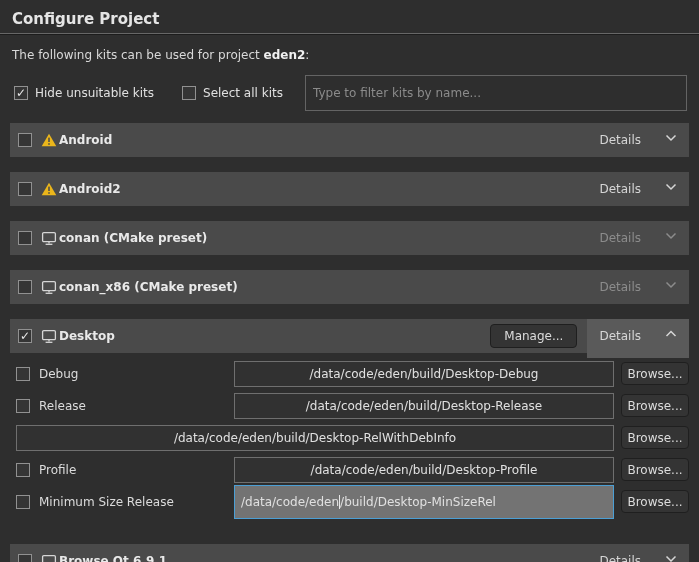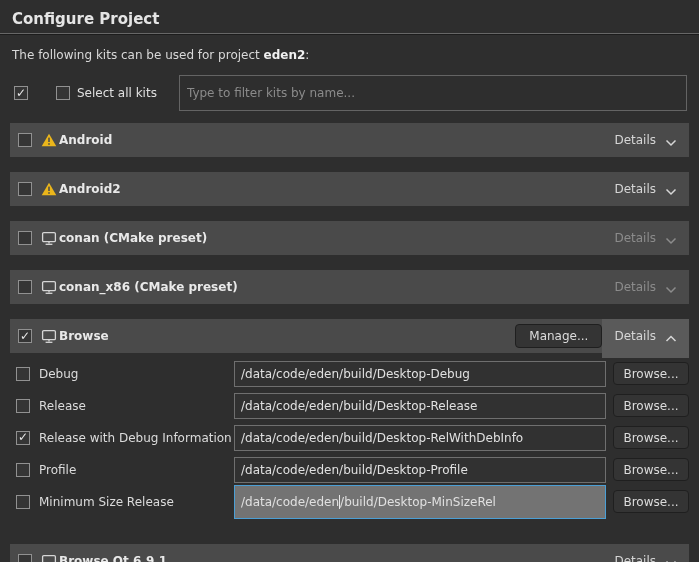--- a/index.html
+++ b/index.html
@@ -35,70 +35,71 @@
 
   .kit-list { margin-top:12px; }
   .kit-row {
     margin:15px 10px 0; height:34px; background:#4a4a4a;
     display:flex; align-items:center; padding:0 12px 0 8px;
   }
   .kit-row.first { margin-top:12px; }
   .kit-icon { display:inline-flex; margin-left:9px; }
   .kit-name { margin-left:2px; font-weight:bold; color:#e9e9e9; }
   .spacer { flex:1; }
-  .details-toggle { display:flex; align-items:flex-end; gap:9px; color:#d6d6d6; cursor:default; }
+  .details-toggle { display:flex; align-items:flex-start; gap:24px; color:#d6d6d6; cursor:default; }
   .details-toggle.dim { color:#8c8c8c; }
   .chev { display:inline-flex; margin-top:1px; }
 
   .btn {
     background:#343434; border:1px solid #1f1f1f; border-radius:4px;
     color:#dcdcdc; font-family:inherit; font-size:12px;
     height:24px; padding:0 13px;
     display:inline-flex; align-items:center; justify-content:center;
   }
-  .manage-btn { }
+  .manage-btn { margin-right:10px; }
 
   .details-zone {
     position:relative; align-self:stretch; margin-right:-12px;
     padding:0 12px; display:flex; align-items:center; background:#5a5a5a;
   }
   .details-zone::after {
     content:""; position:absolute; left:0; right:0; top:100%; height:5px; background:#5a5a5a;
   }
 
   .build-configs { margin:0 10px; padding:9px 0 2px; }
   .cfg-row { display:flex; align-items:center; height:23px; margin-bottom:9px; padding-left:6px; }
   .cfg-row:last-child { margin-bottom:12px; }
   .cfg-left { width:218px; flex:none; display:flex; align-items:center; gap:9px; }
   .cfg-label { color:#dcdcdc; }
   .path-input {
     flex:1; height:23px; background:#313131; border:1px solid #6f6f6f;
-    color:#e0e0e0; font-family:inherit; font-size:12px; padding:12px 6px; outline:none;
+    color:#e0e0e0; font-family:inherit; font-size:12px; padding:12px 6px; outline:none;text-align:center;
   }
   .pathbox {
     flex:1; height:23px; background:#737373; border:1px solid #4b9fd5;
     display:flex; align-items:center; padding:16px 6px; white-space:pre;
   }
   .caret { width:1px; height:14px; background:#e8e8e8; flex:none; }
-  .browse-btn { width:76px; flex:none; margin-left:7px; height:23px; padding:0; }
+  .browse-btn { width:68px; flex:none; margin-left:7px; height:23px; padding:0; }
 
   svg { display:block; }
 </style>
 </head>
 <body>
 
 <div class="header">Configure Project</div>
 <div class="rule-light"></div>
 <div class="rule-dark"></div>
 
 <div class="intro"><span>The following kits can be used for project </span><b>eden2</b><span>:</span></div>
 
 <div class="toolbar">
   <span class="cb-group">
     <span class="cb checked"></span>
+    <span>Hide unsuitable kits</span>
   </span>
   <span class="gap28"></span>
   <span class="cb-group">
     <span class="cb"></span>
     <span>Select all kits</span>
   </span>
   <input class="filter-input" type="text" placeholder="Type to filter kits by name..." style="">
 </div>
 
 <div class="kit-list">
@@ -189,21 +190,21 @@
 
   <div class="kit-row">
     <span class="cb checked"></span>
     <span class="kit-icon">
       <svg width="16" height="15" viewBox="0 0 16 15">
           <rect x="1.6" y="1.6" width="12.8" height="9" rx="1.2" fill="none" stroke="#d6d6d6" stroke-width="1.3"></rect>
           <line x1="8" y1="10.6" x2="8" y2="12.6" stroke="#d6d6d6" stroke-width="1.3"></line>
           <line x1="4.6" y1="13.3" x2="11.4" y2="13.3" stroke="#d6d6d6" stroke-width="1.3"></line>
         </svg>
     </span>
-    <span class="kit-name">Browse</span>
+    <span class="kit-name">Desktop</span>
     <span class="spacer"></span>
     <button class="btn manage-btn">Manage...</button>
     <span class="details-zone">
       <span class="details-toggle">
         <span>Details</span>
         <span class="chev">
           <svg width="12" height="8" viewBox="0 0 12 8">
               <polyline points="1.5,6 6,1.5 10.5,6" fill="none" stroke="currentColor" stroke-width="1.5"></polyline>
             </svg>
         </span>
@@ -225,24 +226,20 @@
     <div class="cfg-row">
       <span class="cfg-left">
         <span class="cb"></span>
         <span class="cfg-label">Release</span>
       </span>
       <input class="path-input" type="text" value="/data/code/eden/build/Desktop-Release" style="">
       <button class="btn browse-btn">Browse...</button>
     </div>
 
     <div class="cfg-row">
-      <span class="cfg-left">
-        <span class="cb checked"></span>
-        <span class="cfg-label">Release with Debug Information</span>
-      </span>
       <input class="path-input" type="text" value="/data/code/eden/build/Desktop-RelWithDebInfo" style="">
       <button class="btn browse-btn">Browse...</button>
     </div>
 
     <div class="cfg-row">
       <span class="cfg-left">
         <span class="cb"></span>
         <span class="cfg-label">Profile</span>
       </span>
       <input class="path-input" type="text" value="/data/code/eden/build/Desktop-Profile" style="">

